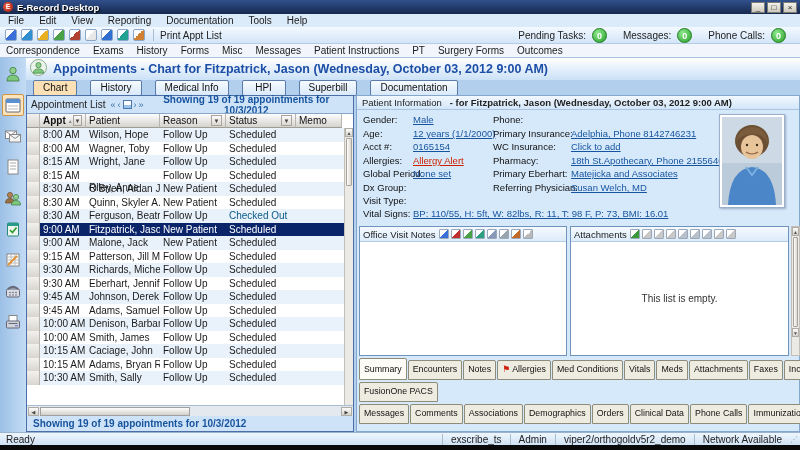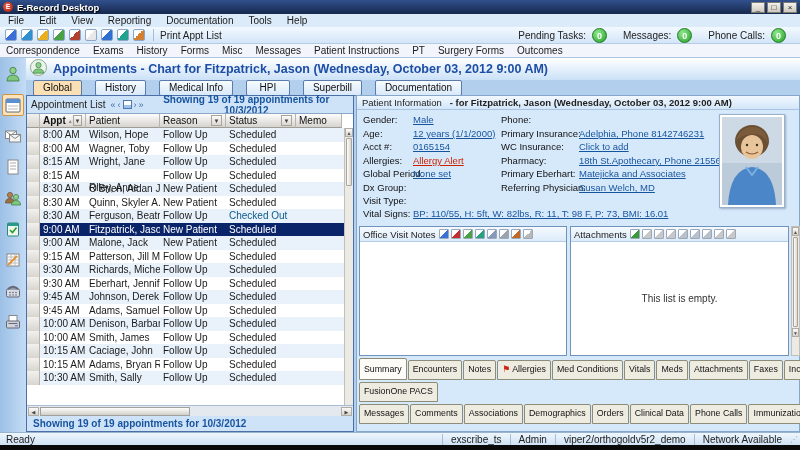--- a/index.html
+++ b/index.html
@@ -92,21 +92,21 @@
   .pi-header { height:14px; background:linear-gradient(#f2f8ff,#d2e6f9); border-bottom:1px solid #a8c4e0;
     font-size:9.5px; color:#222; padding:1px 5px; white-space:nowrap; }
   .pi-header b { font-weight:bold; }
   .pi-grid { position:relative; height:114px; }
   .pi-col { position:absolute; top:3px; }
   .pi-col.lft { left:6px; width:200px; }
   .pi-col.rgt { left:136px; width:280px; }
   .pi-row { display:flex; height:13.5px; align-items:center; }
   .pi-label { font-size:9.5px; color:#111; flex:0 0 auto; white-space:nowrap; }
   .pi-col.lft .pi-label { width:50px; }
-  .pi-col.rgt .pi-label { width:78px;margin-left:8px; }
+  .pi-col.rgt .pi-label { width:78px; }
   .pi-value { font-size:9.5px; white-space:nowrap; }
   .pi-value.link { color:#17549e; text-decoration:underline; }
   .pi-value.alert { color:#cc2200; text-decoration:underline; }
   .pi-vitals { position:absolute; left:6px; top:98px; display:flex; align-items:center; }
   .pi-vitals .pi-label { width:50px; }
   .photo-frame { position:absolute; left:362px; top:4px; width:66px; height:94px; background:#fff;
     border:1px solid #9ab0c8; box-shadow:1px 1px 2px rgba(60,80,110,.4); padding:2px; }
 
   
   .subpanels { position:absolute; left:0; top:130px; width:444px; height:130px; }
@@ -298,21 +298,21 @@
         <svg width="17" height="17" viewBox="0 0 18 18">
             <circle cx="9" cy="9" r="8.5" fill="#eaf4ea" stroke="#8aa88a"></circle>
             <circle cx="9" cy="6.5" r="2.8" fill="#8fd08f" stroke="#3a7a3a" stroke-width="0.7"></circle>
             <path d="M3.5 15 Q3.5 10.5 9 10.5 Q14.5 10.5 14.5 15 Z" fill="#7ec87e" stroke="#3a7a3a" stroke-width="0.7"></path>
           </svg>
       </span>
       <span class="page-title">Appointments - Chart for Fitzpatrick, Jason (Wednesday, October 03, 2012 9:00 AM)</span>
     </div>
 
     <div class="chart-tabs" id="chart-tabs">
-        <div class="ctab active">Global</div>
+        <div class="ctab active">Chart</div>
         <div class="ctab">History</div>
         <div class="ctab">Medical Info</div>
         <div class="ctab">HPI</div>
         <div class="ctab">Superbill</div>
         <div class="ctab">Documentation</div>
       </div>
 
     <div class="appt-panel">
       <div class="appt-head">
         <span>Appointment List</span>

